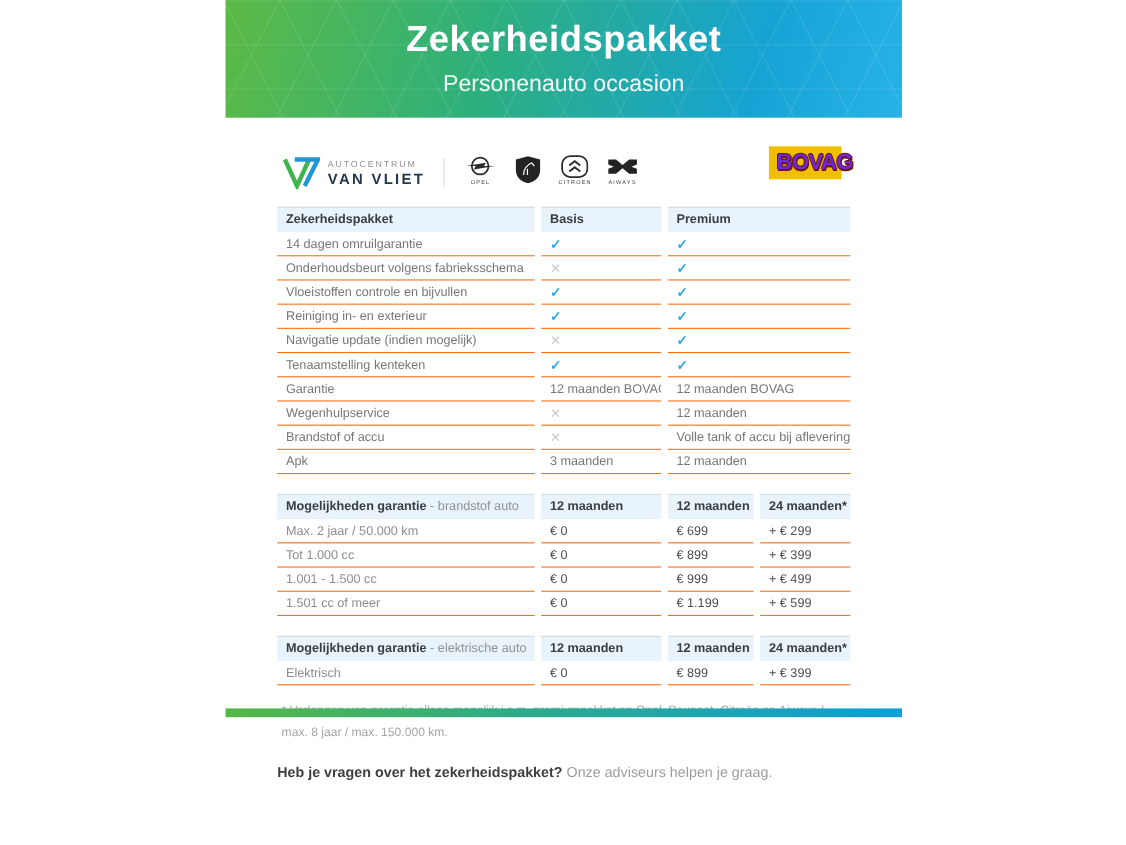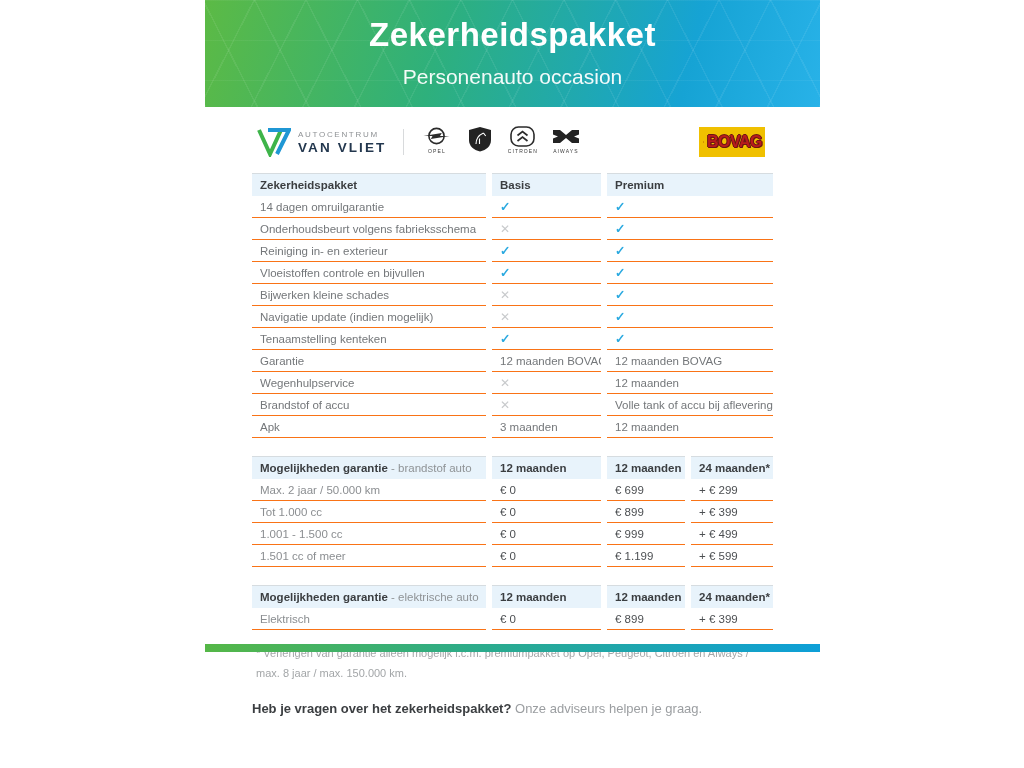--- a/index.html
+++ b/index.html
@@ -12,33 +12,33 @@
     color:#fff;
     background:
       repeating-linear-gradient(63deg,  rgba(255,255,255,0.07) 0 1.5px, rgba(255,255,255,0) 1.5px 46px),
       repeating-linear-gradient(-63deg, rgba(255,255,255,0.07) 0 1.5px, rgba(255,255,255,0) 1.5px 46px),
       repeating-linear-gradient(180deg, rgba(255,255,255,0.05) 0 1.5px, rgba(255,255,255,0) 1.5px 40px),
       linear-gradient(103deg,#5cba45 0%, #2eb07c 38%, #16a3d4 78%, #28b2e8 100%);}
   .hero-title{font-size:33px;font-weight:bold;letter-spacing:0.5px;line-height:1.05;}
   .hero-subtitle{font-size:21px;font-weight:normal;color:rgba(255,255,255,0.94);margin-top:12px;}
 
   
-  .logo-row{display:flex;align-items:center;justify-content:space-between;
-            padding:11px 55px 0 52px;height:48px;}
+  .logo-row{display:flex;justify-content:space-between;
+            padding:26px 55px 0 52px;height:48px;}
   .left-group{display:flex;align-items:center;gap:12px;}
   .vv-logo{display:flex;align-items:center;gap:7px;}
   .vv-text{display:flex;flex-direction:column;}
   .vv-top{font-size:8px;letter-spacing:1.7px;color:#8e9194;}
   .vv-bottom{font-size:13.5px;font-weight:bold;letter-spacing:2.1px;color:#23374e;margin-top:1px;}
   .logo-divider{width:1px;height:26px;background:#d8dadc;margin:0 5px;}
   .brand-logos{display:flex;gap:12px;align-items:flex-start;}
   .brand{display:flex;flex-direction:column;align-items:center;width:31px;}
   .brand-label{font-size:5px;letter-spacing:1.1px;color:#3a3a3a;margin-top:1px;}
   .bovag-box{background:#f0c000;width:66px;height:30px;display:flex;align-items:center;gap:3px;padding:0 3px 0 4px;box-sizing:border-box;}
-  .bovag-text{font-size:16px;font-weight:bold;color:#b91c1c;letter-spacing:-0.5px;
+  .bovag-text{font-size:20px;font-weight:bold;color:#6d28d9;letter-spacing:-0.5px;
     text-shadow:1px 0 0 #6d1613,-1px 0 0 #6d1613,0 1px 0 #6d1613,0 -1px 0 #6d1613,1px 1px 0 #6d1613;}
 
   
   main{padding:7px 47px 0 47px;}
   table{border-collapse:separate;border-spacing:6px 0;margin-left:-6px;width:533px;table-layout:fixed;}
   th,td{padding:0 0 0 8px;text-align:left;vertical-align:middle;overflow:hidden;white-space:nowrap;}
   thead th{background:#e8f3fb;border-top:1px solid #d6dce0;height:22px;
            font-size:11.5px;font-weight:bold;color:#3b3e41;}
   tbody td{border-bottom:1px solid #f97316;height:21px;font-size:11.5px;color:#74777a;}
   .hdr-light{font-weight:normal;color:#8f9396;}
@@ -140,32 +140,27 @@
             <td class="lbl">14 dagen omruilgarantie</td>
             <td><span class="check">✓</span></td>
             <td><span class="check">✓</span></td>
           </tr>
           <tr>
             <td class="lbl">Onderhoudsbeurt volgens fabrieksschema</td>
             <td><span class="cross">✕</span></td>
             <td><span class="check">✓</span></td>
           </tr>
           <tr>
+            <td class="lbl">Vloeistoffen controle en bijvullen</td>
+            <td><span class="check">✓</span></td>
+            <td><span class="check">✓</span></td>
+          </tr>
+          <tr>
             <td class="lbl">Reiniging in- en exterieur</td>
             <td><span class="check">✓</span></td>
-            <td><span class="check">✓</span></td>
-          </tr>
-          <tr>
-            <td class="lbl">Vloeistoffen controle en bijvullen</td>
-            <td><span class="check">✓</span></td>
-            <td><span class="check">✓</span></td>
-          </tr>
-          <tr>
-            <td class="lbl">Bijwerken kleine schades</td>
-            <td><span class="cross">✕</span></td>
             <td><span class="check">✓</span></td>
           </tr>
           <tr>
             <td class="lbl">Navigatie update (indien mogelijk)</td>
             <td><span class="cross">✕</span></td>
             <td><span class="check">✓</span></td>
           </tr>
           <tr>
             <td class="lbl">Tenaamstelling kenteken</td>
             <td><span class="check">✓</span></td>

